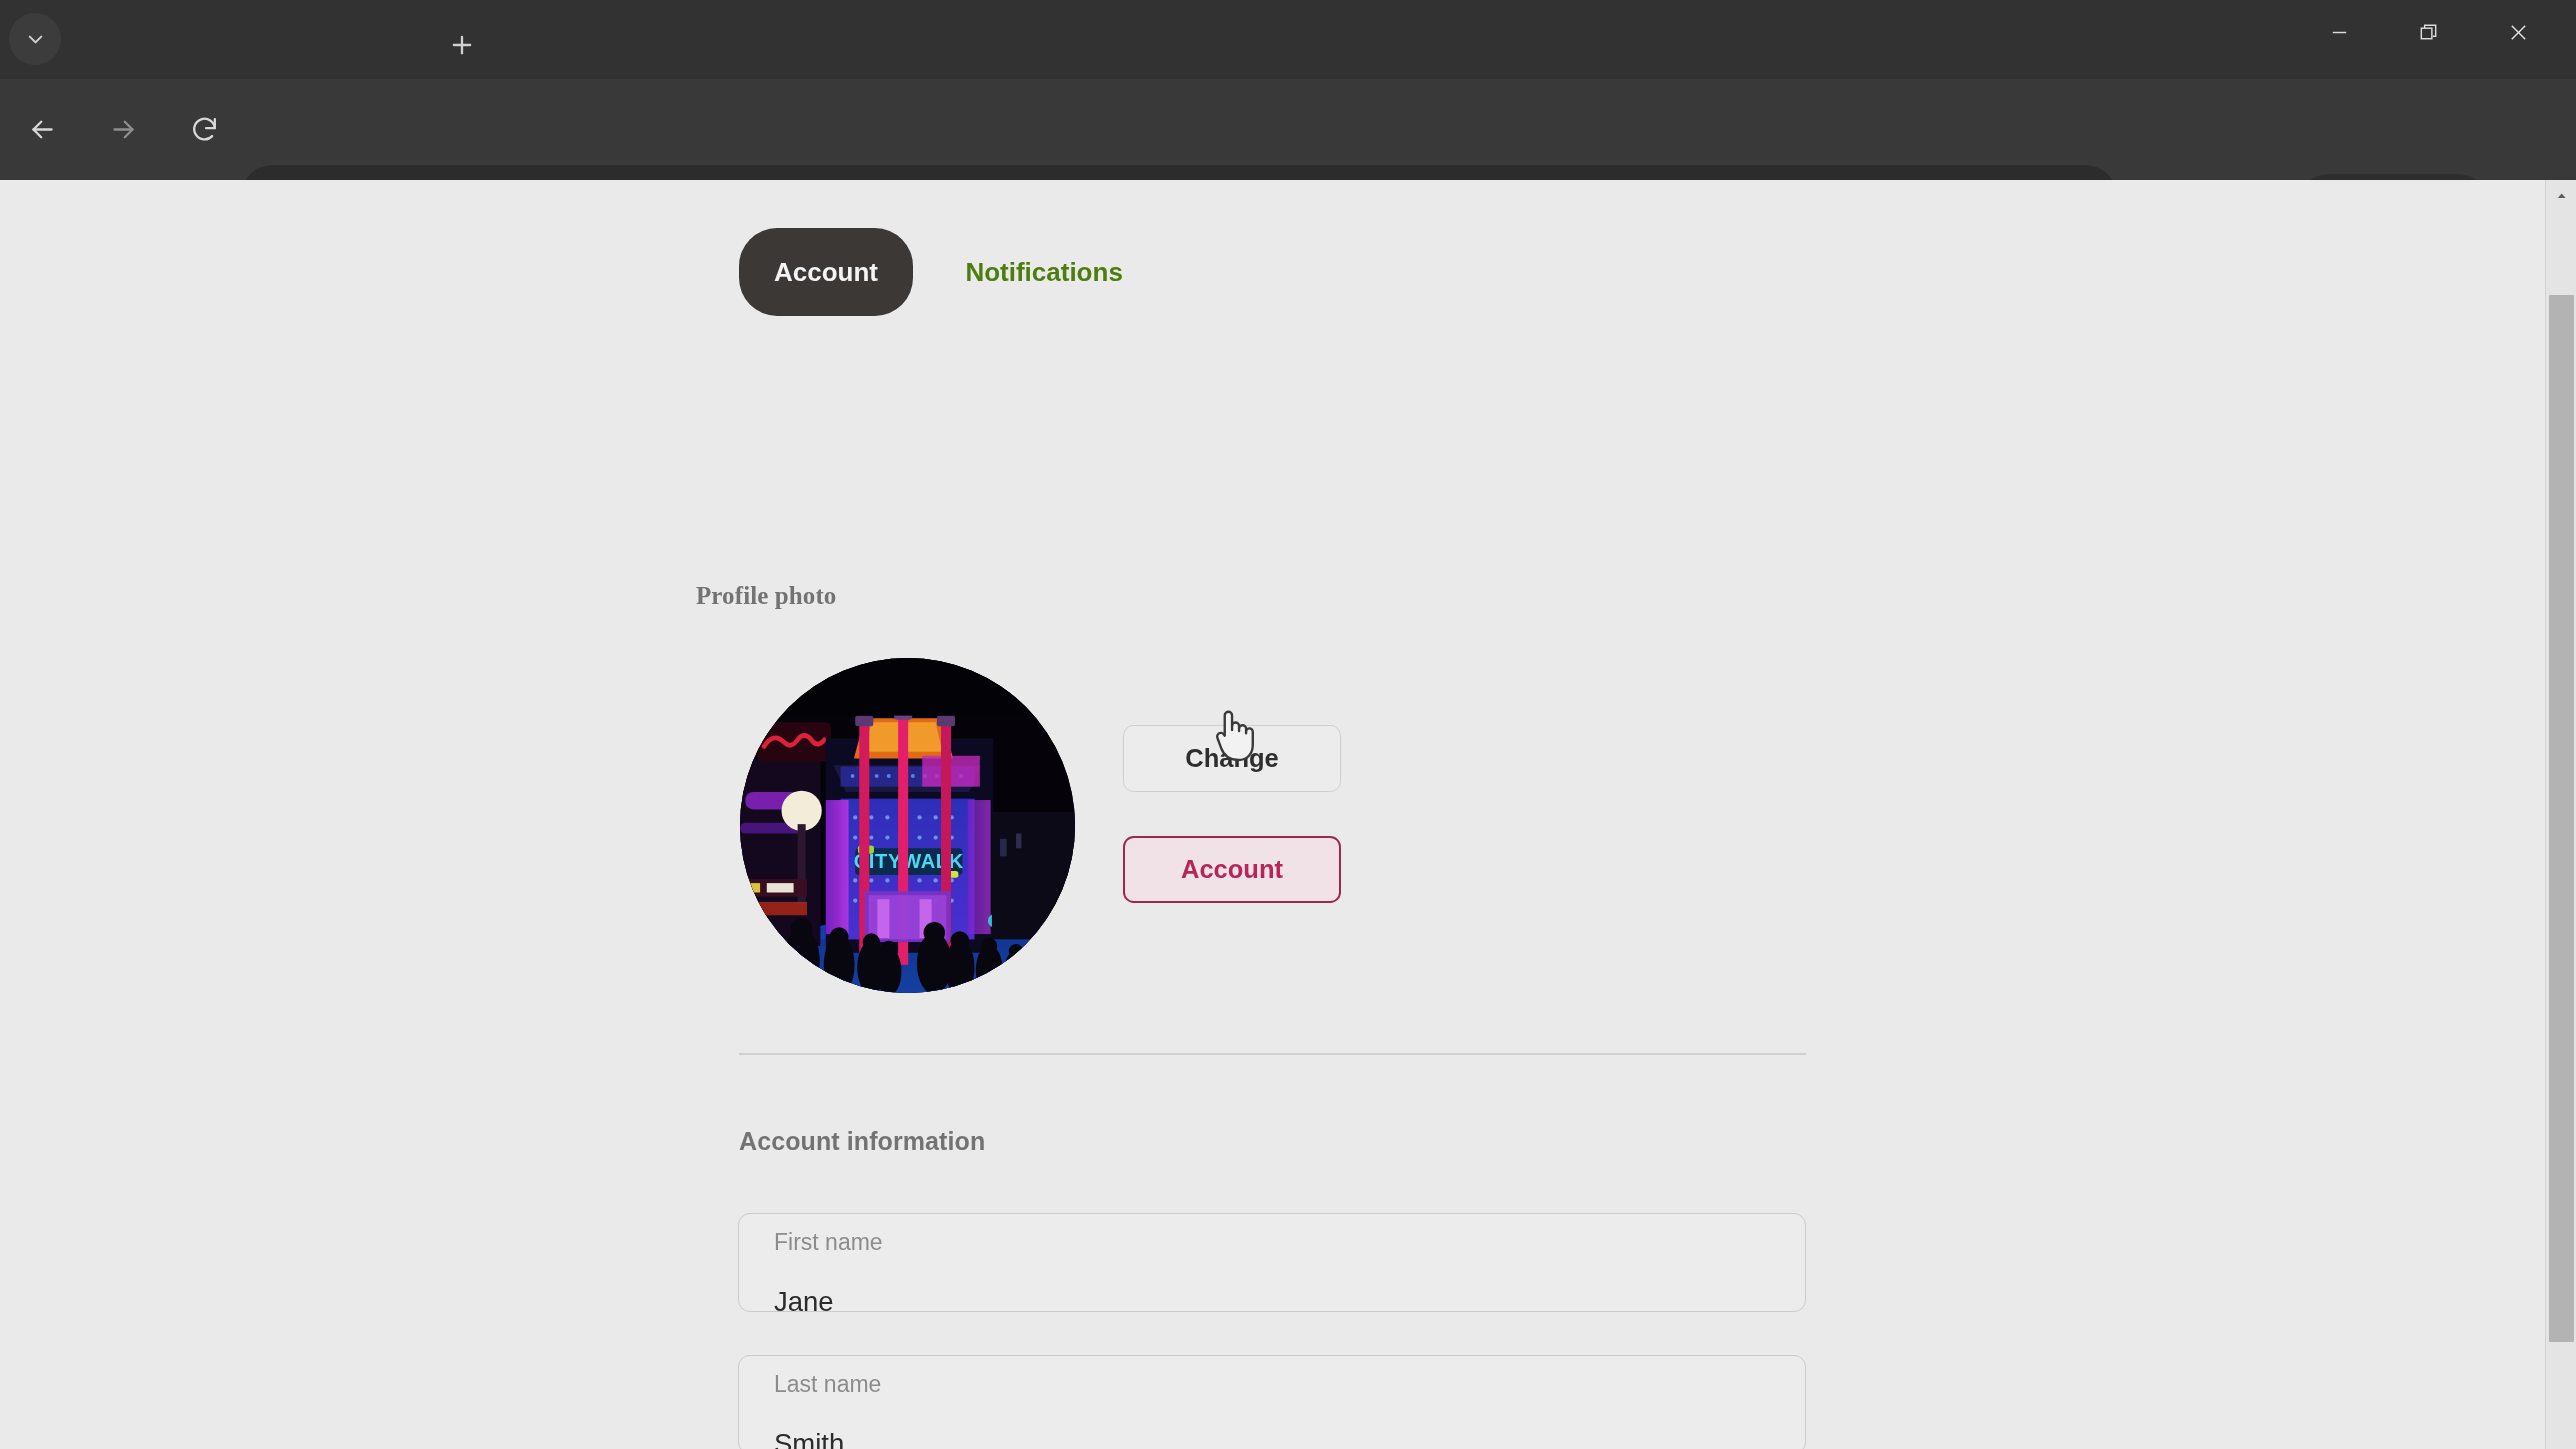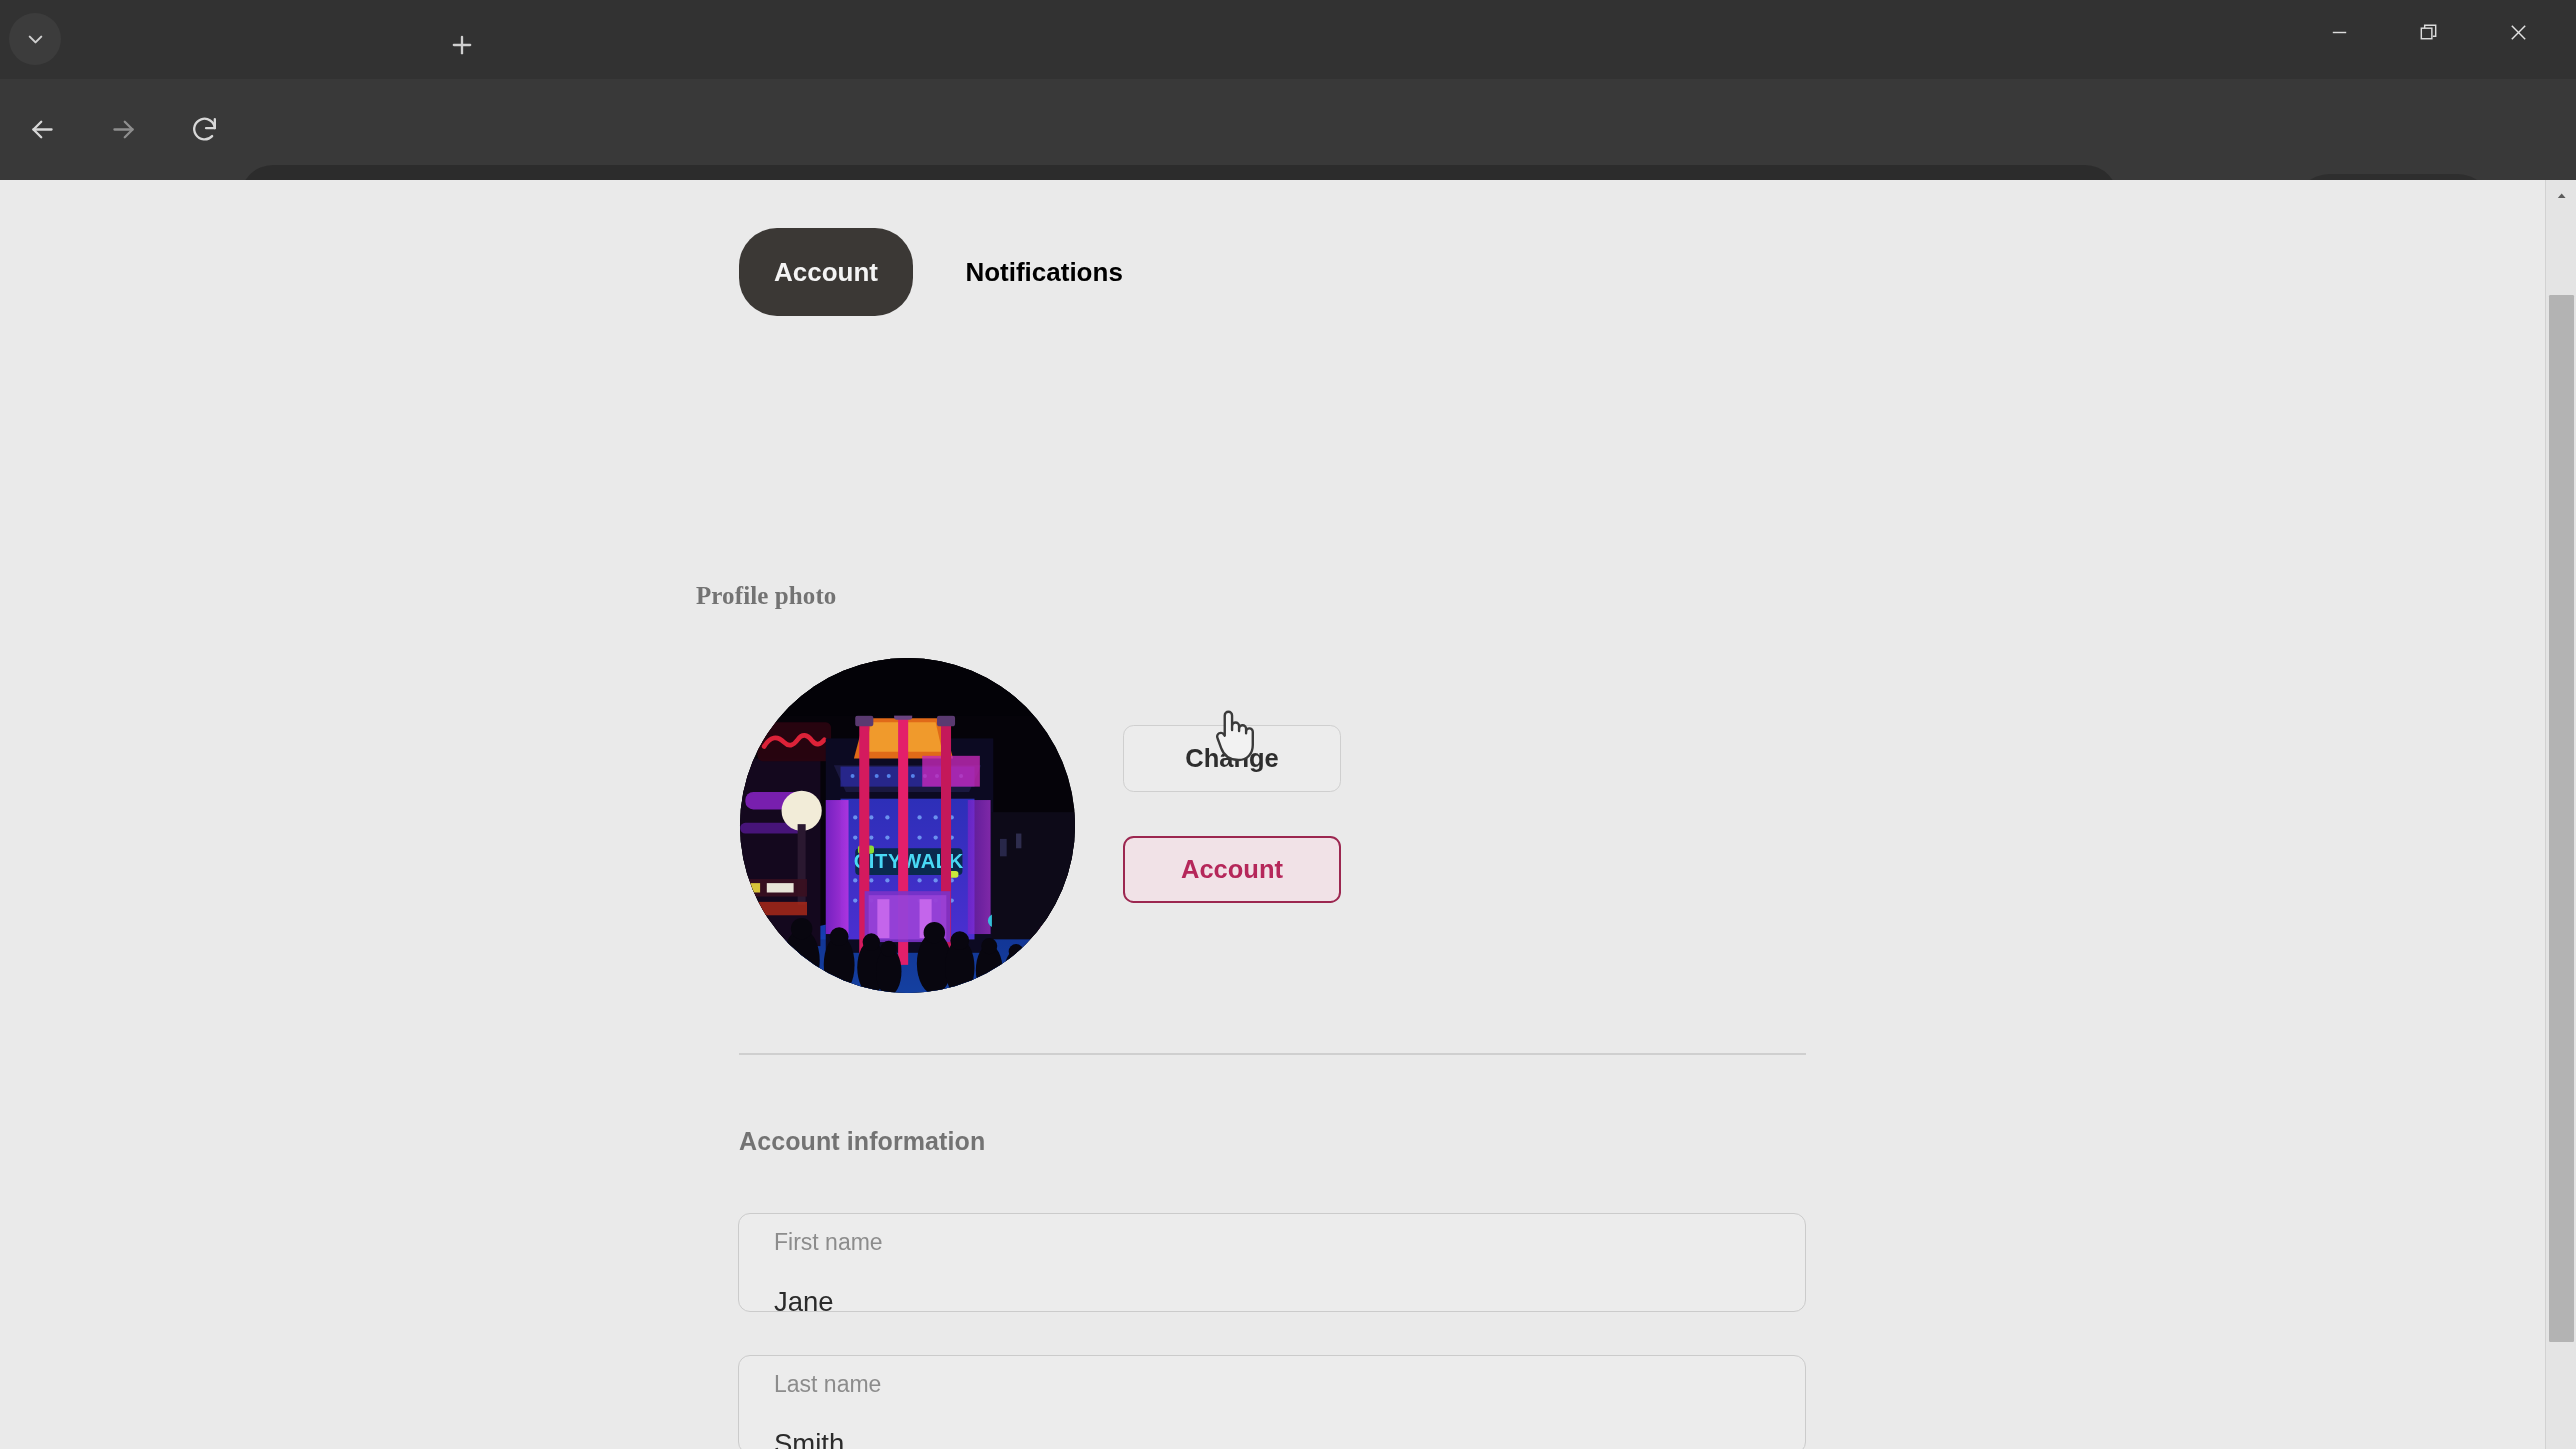--- a/index.html
+++ b/index.html
@@ -124,21 +124,21 @@
   .seg-tabs {
     position:absolute; left:739px; top:48px;
     display:flex; align-items:center; gap:17.4px;
   }
   .seg-tab {
     height:88px; border-radius:38px; padding:0 35px;
     display:flex; align-items:center; justify-content:center;
     font-size:26px; font-weight:bold; white-space:nowrap;
   }
   .seg-tab.active { background:#3b3835; color:#f4f4f4; }
-  .seg-tab.inactive { color:#000000; background:transparent; }
+  .seg-tab.inactive { color:#4d7c0f; background:transparent; }
 
   
   .section-title {
     position:absolute; font-size:25px; font-weight:bold;
     color:#737373; letter-spacing:0.1px; white-space:nowrap;
   }
   .title-photo   { left:696px; top:402px;font-family:Liberation Serif, serif; }
   .title-contact { left:739px; top:947px; }
 
   

